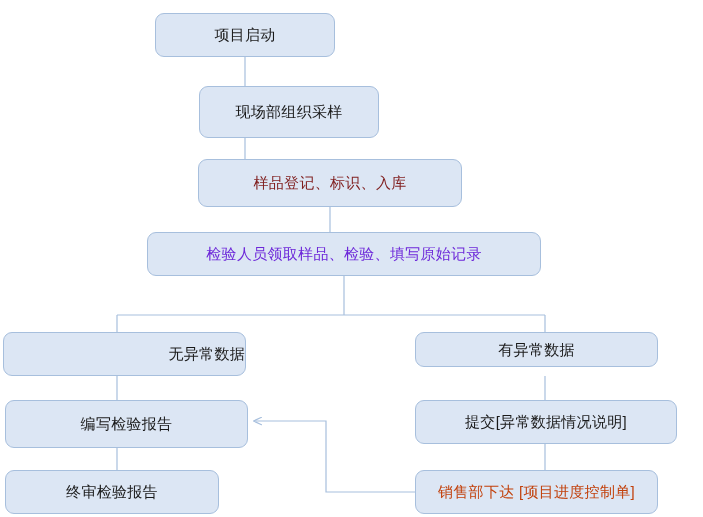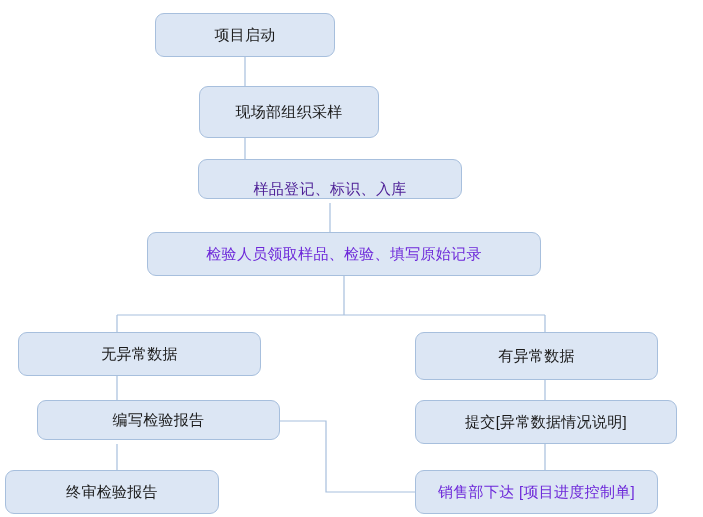--- a/index.html
+++ b/index.html
@@ -73,39 +73,39 @@
       </g>
   </svg>
 
   <div id="nodes-group">
       <div class="node" style="left: 155px; top: 13px; width: 180px; height: 44px; background: rgb(220, 230, 244); border-color: rgb(167, 191, 221); color: rgb(26, 26, 26);">
         <span class="node-label">项目启动</span>
       </div>
       <div class="node" style="left: 155px; top: 86px; width: 180px; height: 52px; background: rgb(220, 230, 244); border-color: rgb(167, 191, 221); color: rgb(26, 26, 26); margin-left: 44px;">
         <span class="node-label">现场部组织采样</span>
       </div>
-      <div class="node" style="left: 198px; top: 159px; width: 264px; height: 40px; background: rgb(220, 230, 244); border-color: rgb(167, 191, 221); color: #4c1d95; align-items: flex-end;">
+      <div class="node" style="left: 198px; top: 159px; width: 264px; height: 48px; background: rgb(220, 230, 244); border-color: rgb(167, 191, 221); color: #7f1d1d;">
         <span class="node-label">样品登记、标识、入库</span>
       </div>
       <div class="node" style="left: 147px; top: 232px; width: 394px; height: 44px; background: rgb(220, 230, 244); border-color: rgb(167, 191, 221); color: #6d28d9;">
         <span class="node-label">检验人员领取样品、检验、填写原始记录</span>
       </div>
-      <div class="node" style="left: 18px; top: 332px; width: 243px; height: 44px; background: rgb(220, 230, 244); border-color: rgb(167, 191, 221); color: rgb(26, 26, 26);">
+      <div class="node" style="left: 3px; top: 332px; width: 243px; height: 44px; background: rgb(220, 230, 244); border-color: rgb(167, 191, 221); color: rgb(26, 26, 26); justify-content: flex-end;">
         <span class="node-label">无异常数据</span>
       </div>
-      <div class="node" style="left: 415px; top: 332px; width: 243px; height: 48px; background: rgb(220, 230, 244); border-color: rgb(167, 191, 221); color: rgb(26, 26, 26);">
+      <div class="node" style="left: 415px; top: 332px; width: 243px; height: 35px; background: rgb(220, 230, 244); border-color: rgb(167, 191, 221); color: rgb(26, 26, 26);">
         <span class="node-label">有异常数据</span>
       </div>
-      <div class="node" style="left: 5px; top: 400px; width: 243px; height: 40px; background: rgb(220, 230, 244); border-color: rgb(167, 191, 221); color: rgb(26, 26, 26); margin-left: 32px;">
+      <div class="node" style="left: 5px; top: 400px; width: 243px; height: 48px; background: rgb(220, 230, 244); border-color: rgb(167, 191, 221); color: rgb(26, 26, 26);">
         <span class="node-label">编写检验报告</span>
       </div>
       <div class="node" style="left: 5px; top: 470px; width: 214px; height: 44px; background: rgb(220, 230, 244); border-color: rgb(167, 191, 221); color: rgb(26, 26, 26);">
         <span class="node-label">终审检验报告</span>
       </div>
       <div class="node" style="left: 415px; top: 400px; width: 262px; height: 44px; background: rgb(220, 230, 244); border-color: rgb(167, 191, 221); color: rgb(26, 26, 26);">
         <span class="node-label">提交[异常数据情况说明]</span>
       </div>
-      <div class="node" style="left: 415px; top: 470px; width: 243px; height: 44px; background: rgb(220, 230, 244); border-color: rgb(167, 191, 221); color: #6d28d9;">
+      <div class="node" style="left: 415px; top: 470px; width: 243px; height: 44px; background: rgb(220, 230, 244); border-color: rgb(167, 191, 221); color: #c2410c;">
         <span class="node-label">销售部下达 [项目进度控制单]</span>
       </div>
     </div>
 
 </div>
 
 </body></html>

